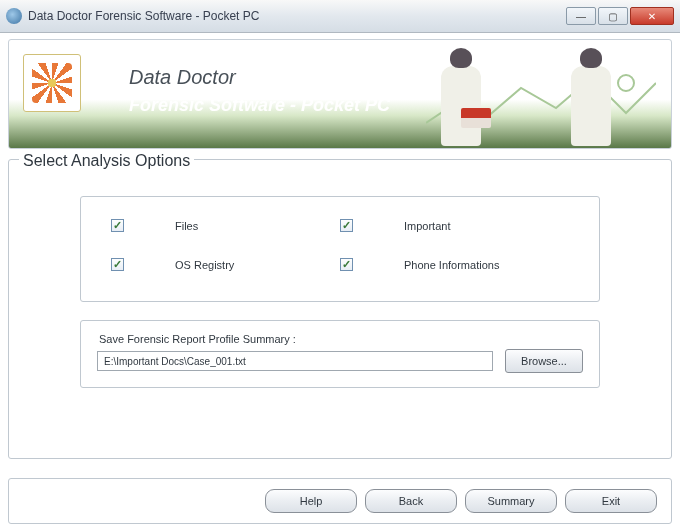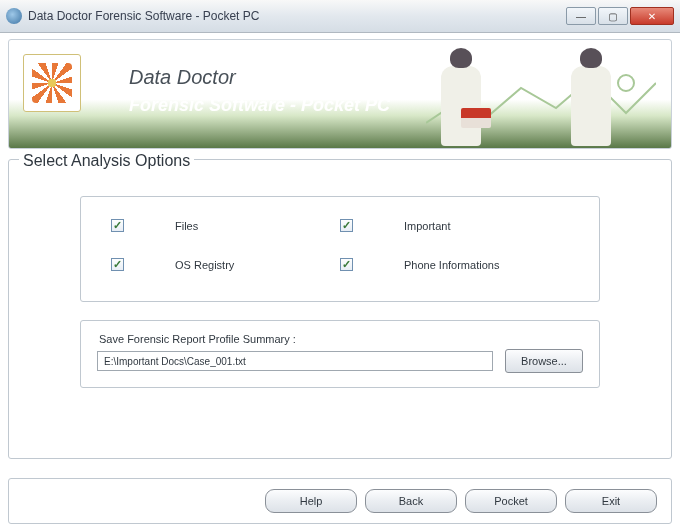--- a/index.html
+++ b/index.html
@@ -338,17 +338,17 @@
           <button class="browse-btn">Browse...</button>
         </div>
       </div>
 
     </div>
   </div>
 
   <div class="footer-bar">
     <button class="footer-btn">Help</button>
     <button class="footer-btn">Back</button>
-    <button class="footer-btn">Pocket</button>
+    <button class="footer-btn">Summary</button>
     <button class="footer-btn">Exit</button>
   </div>
 
 </div>
 
 </body></html>

